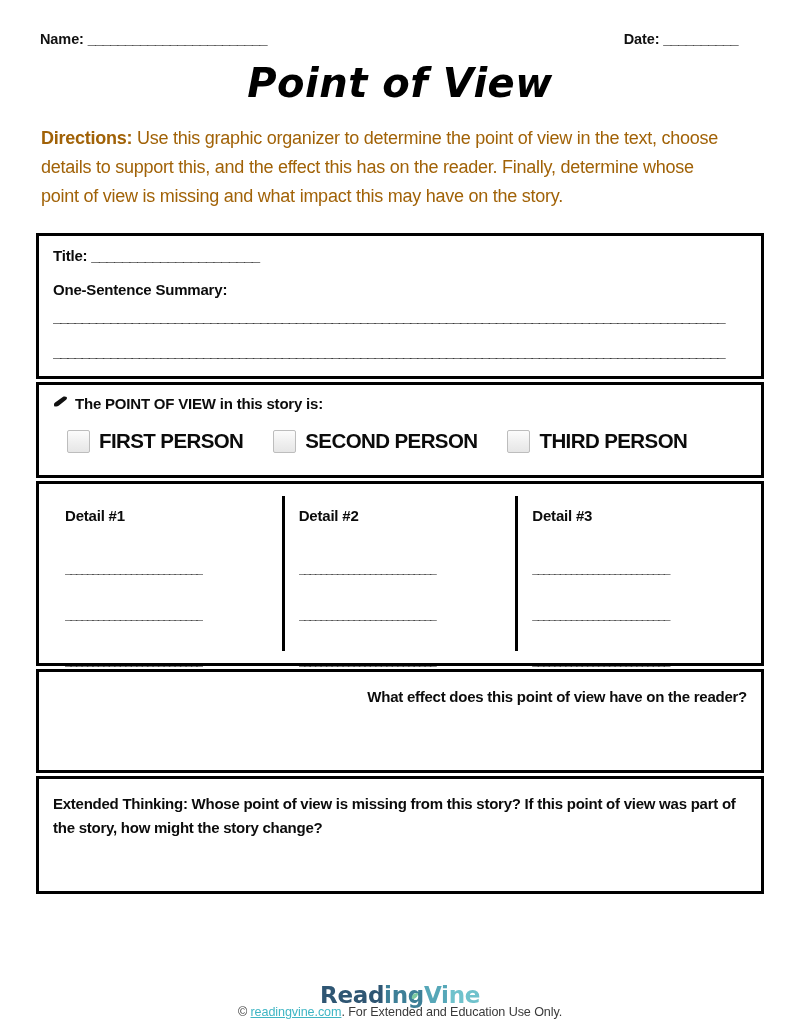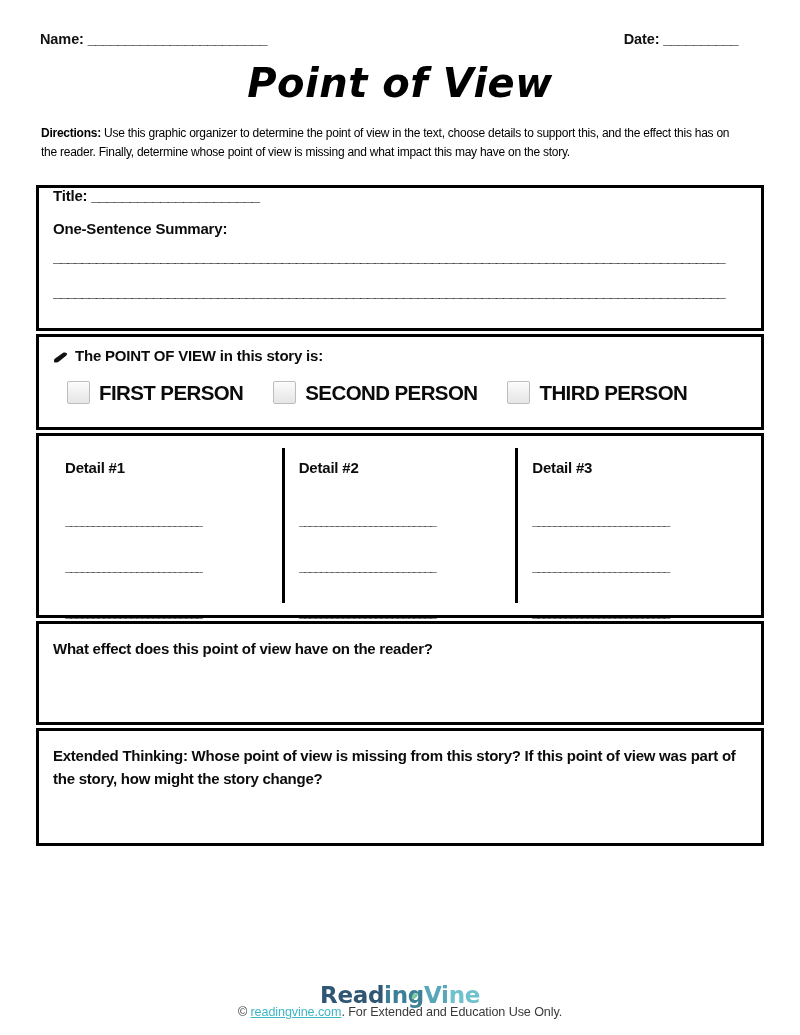--- a/index.html
+++ b/index.html
@@ -56,45 +56,45 @@
     letter-spacing: 0.5px;
     color: #000000;
     line-height: 1.05;
   }
 
   
   .directions {
     margin-top: 20px;
     padding-left: 5px;
     padding-right: 30px;
-    font-size: 12px;
+    font-size: 18px;
     line-height: 1.62;
     letter-spacing: -0.25px;
-    color: #000000;
+    color: #a16207;
   }
   .directions .lead {
     font-weight: bold;
   }
 
   
   .organizer {
     margin-top: 22px;
   }
   .box {
     border: 3px solid #000000;
     box-sizing: border-box;
     background: #ffffff;
     margin-bottom: 3px;
   }
   .box:last-child { margin-bottom: 0; }
 
   
   .box-title-summary {
     height: 146px;
-    padding: 0 14px 0 14px;
+    padding: 12px 14px 0 14px;
   }
   .lbl {
     font-size: 15px;
     font-weight: bold;
     letter-spacing: -0.2px;
     color: #0c0c0c;
     line-height: 1.1;
   }
   .title-line {
     margin-bottom: 17px;
@@ -117,21 +117,21 @@
   
   .box-pov {
     height: 96px;
     padding: 10px 14px 0 14px;
   }
   .pov-heading {
     font-size: 15px;
     font-weight: bold;
     letter-spacing: -0.2px;
     display: flex;
-    align-items: flex-end;
+    align-items: flex-start;
     gap: 7px;
     color: #0c0c0c;
   }
   .pencil-icon {
     display: inline-block;
     width: 15px;
     height: 13px;
     flex: 0 0 auto;
   }
   .pov-options {
@@ -193,20 +193,21 @@
     line-height: 24px;
   }
   .detail-rule.r1 { margin-top: 33px; }
   .detail-rule.r2 { margin-top: 22px; }
   .detail-rule.r3 { margin-top: 22px; }
 
   
   .box-effect {
     height: 104px;
     padding: 13px 14px 0 14px;
+    text-align: right;
   }
   .question {
     font-size: 15px;
     font-weight: bold;
     letter-spacing: -0.25px;
     line-height: 1.55;
     color: #0c0c0c;
   }
 
   

